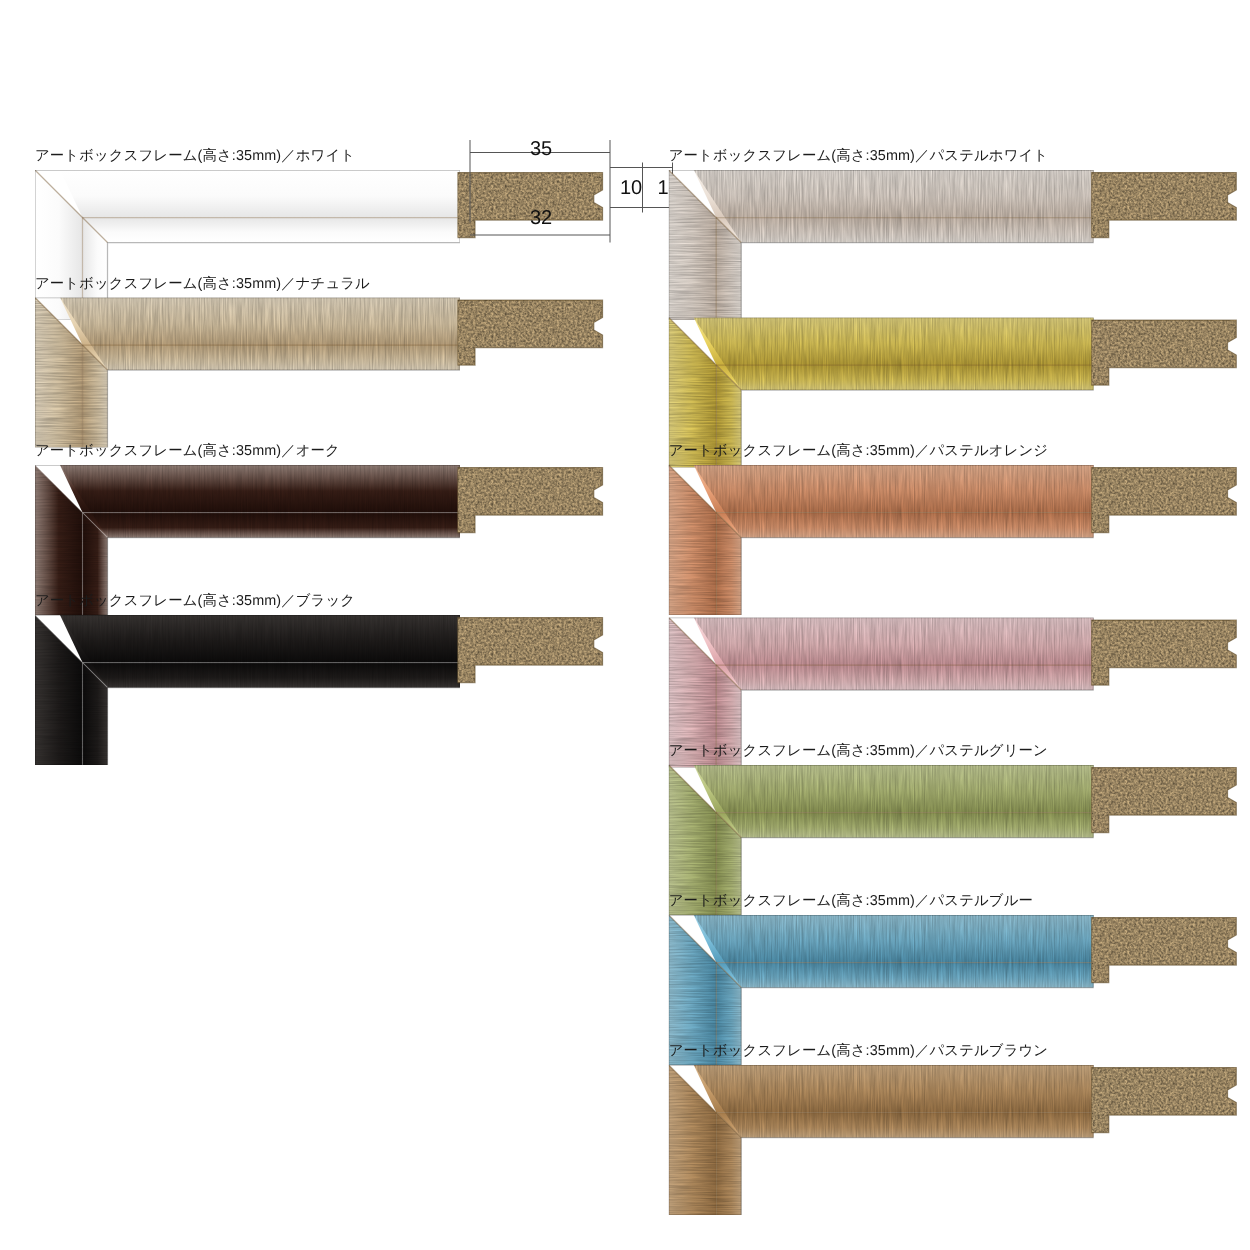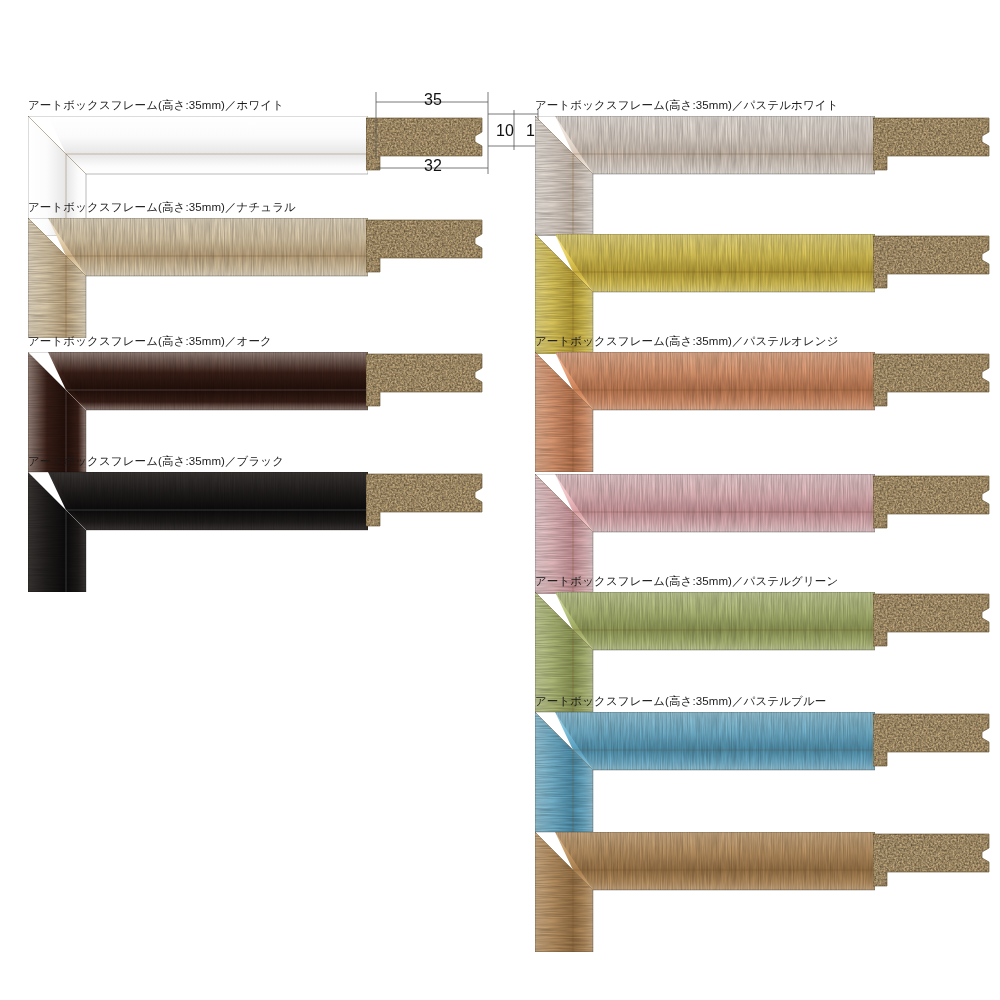--- a/index.html
+++ b/index.html
@@ -9,21 +9,21 @@
     background:#ffffff;
     font-family:"Liberation Sans","DejaVu Sans",sans-serif;
     position:relative;
     overflow:hidden;
     -webkit-font-smoothing:antialiased;
   }
 
   #sheet{position:absolute;left:0;top:0;width:1000px;height:1000px;}
 
   
-  .product{position:absolute;}
+  .product{position:absolute;margin-top:20px;}
 
   .prod-label{
     position:absolute;
     left:0; top:0;
     font-size:11.5px;
     color:#1b1b1b;
     letter-spacing:.1px;
     white-space:nowrap;
     line-height:14px;
   }
@@ -119,21 +119,21 @@
           <g stroke="#555555" stroke-width="0.8" fill="none">
             <line x1="8" y1="4" x2="8" y2="70"></line>
             <line x1="120" y1="4" x2="120" y2="86"></line>
             <line x1="8" y1="14" x2="120" y2="14"></line>
             <line x1="146" y1="22" x2="146" y2="62"></line>
             <line x1="170" y1="22" x2="170" y2="62"></line>
             <line x1="120" y1="26" x2="170" y2="26"></line>
             <line x1="120" y1="58" x2="170" y2="58"></line>
             <line x1="8" y1="80" x2="120" y2="80"></line>
           </g>
-        </svg><div class="dimtxt" style="left: 56px; top: 3px;">35</div><div class="dimtxt" style="left: 56px; top: 69px;">32</div><div class="dimtxt" style="left: 128px; top: 34px;">10</div><div class="dimtxt" style="left: 158px; top: 34px;">14</div></div>
+        </svg><div class="dimtxt" style="left: 56px; top: 3px;">35</div><div class="dimtxt" style="left: 56px; top: 58px;">32</div><div class="dimtxt" style="left: 128px; top: 34px;">10</div><div class="dimtxt" style="left: 158px; top: 34px;">14</div></div>
     </div>
     <div class="product" style="left: 535px; top: 98px; width: 520px; height: 144px;">
       <div class="prod-label">アートボックスフレーム(高さ:35mm)／パステルホワイト</div>
       <div class="frame-wrap">
         <svg width="340" height="120" viewBox="0 0 340 120" style="display: block;">
           <defs>
             <linearGradient id="gt_pastel-white" x1="0" y1="0" x2="0" y2="1">
               <stop offset="0%" stop-color="#f6efe8"></stop>
               <stop offset="55%" stop-color="#ece1d7"></stop>
               <stop offset="100%" stop-color="#d9c9bb"></stop>
@@ -777,20 +777,21 @@
              L 109 26
              L 116 30
              L 116 40
              L 14 40
              L 14 54
              L 0 54 Z" fill="none" stroke="rgba(90,70,35,.6)" stroke-width="1"></path>
         </svg>
       </div>
     </div>
     <div class="product" style="left: 535px; top: 814px; width: 520px; height: 144px;">
+      <div class="prod-label">アートボックスフレーム(高さ:35mm)／パステルブラウン</div>
       <div class="frame-wrap">
         <svg width="340" height="120" viewBox="0 0 340 120" style="display: block;">
           <defs>
             <linearGradient id="gt_pastel-brown" x1="0" y1="0" x2="0" y2="1">
               <stop offset="0%" stop-color="#d9b68b"></stop>
               <stop offset="55%" stop-color="#c49a68"></stop>
               <stop offset="100%" stop-color="#a57c4c"></stop>
             </linearGradient>
             <linearGradient id="gb_pastel-brown" x1="0" y1="0" x2="0" y2="1">
               <stop offset="0%" stop-color="#a57c4c"></stop>

